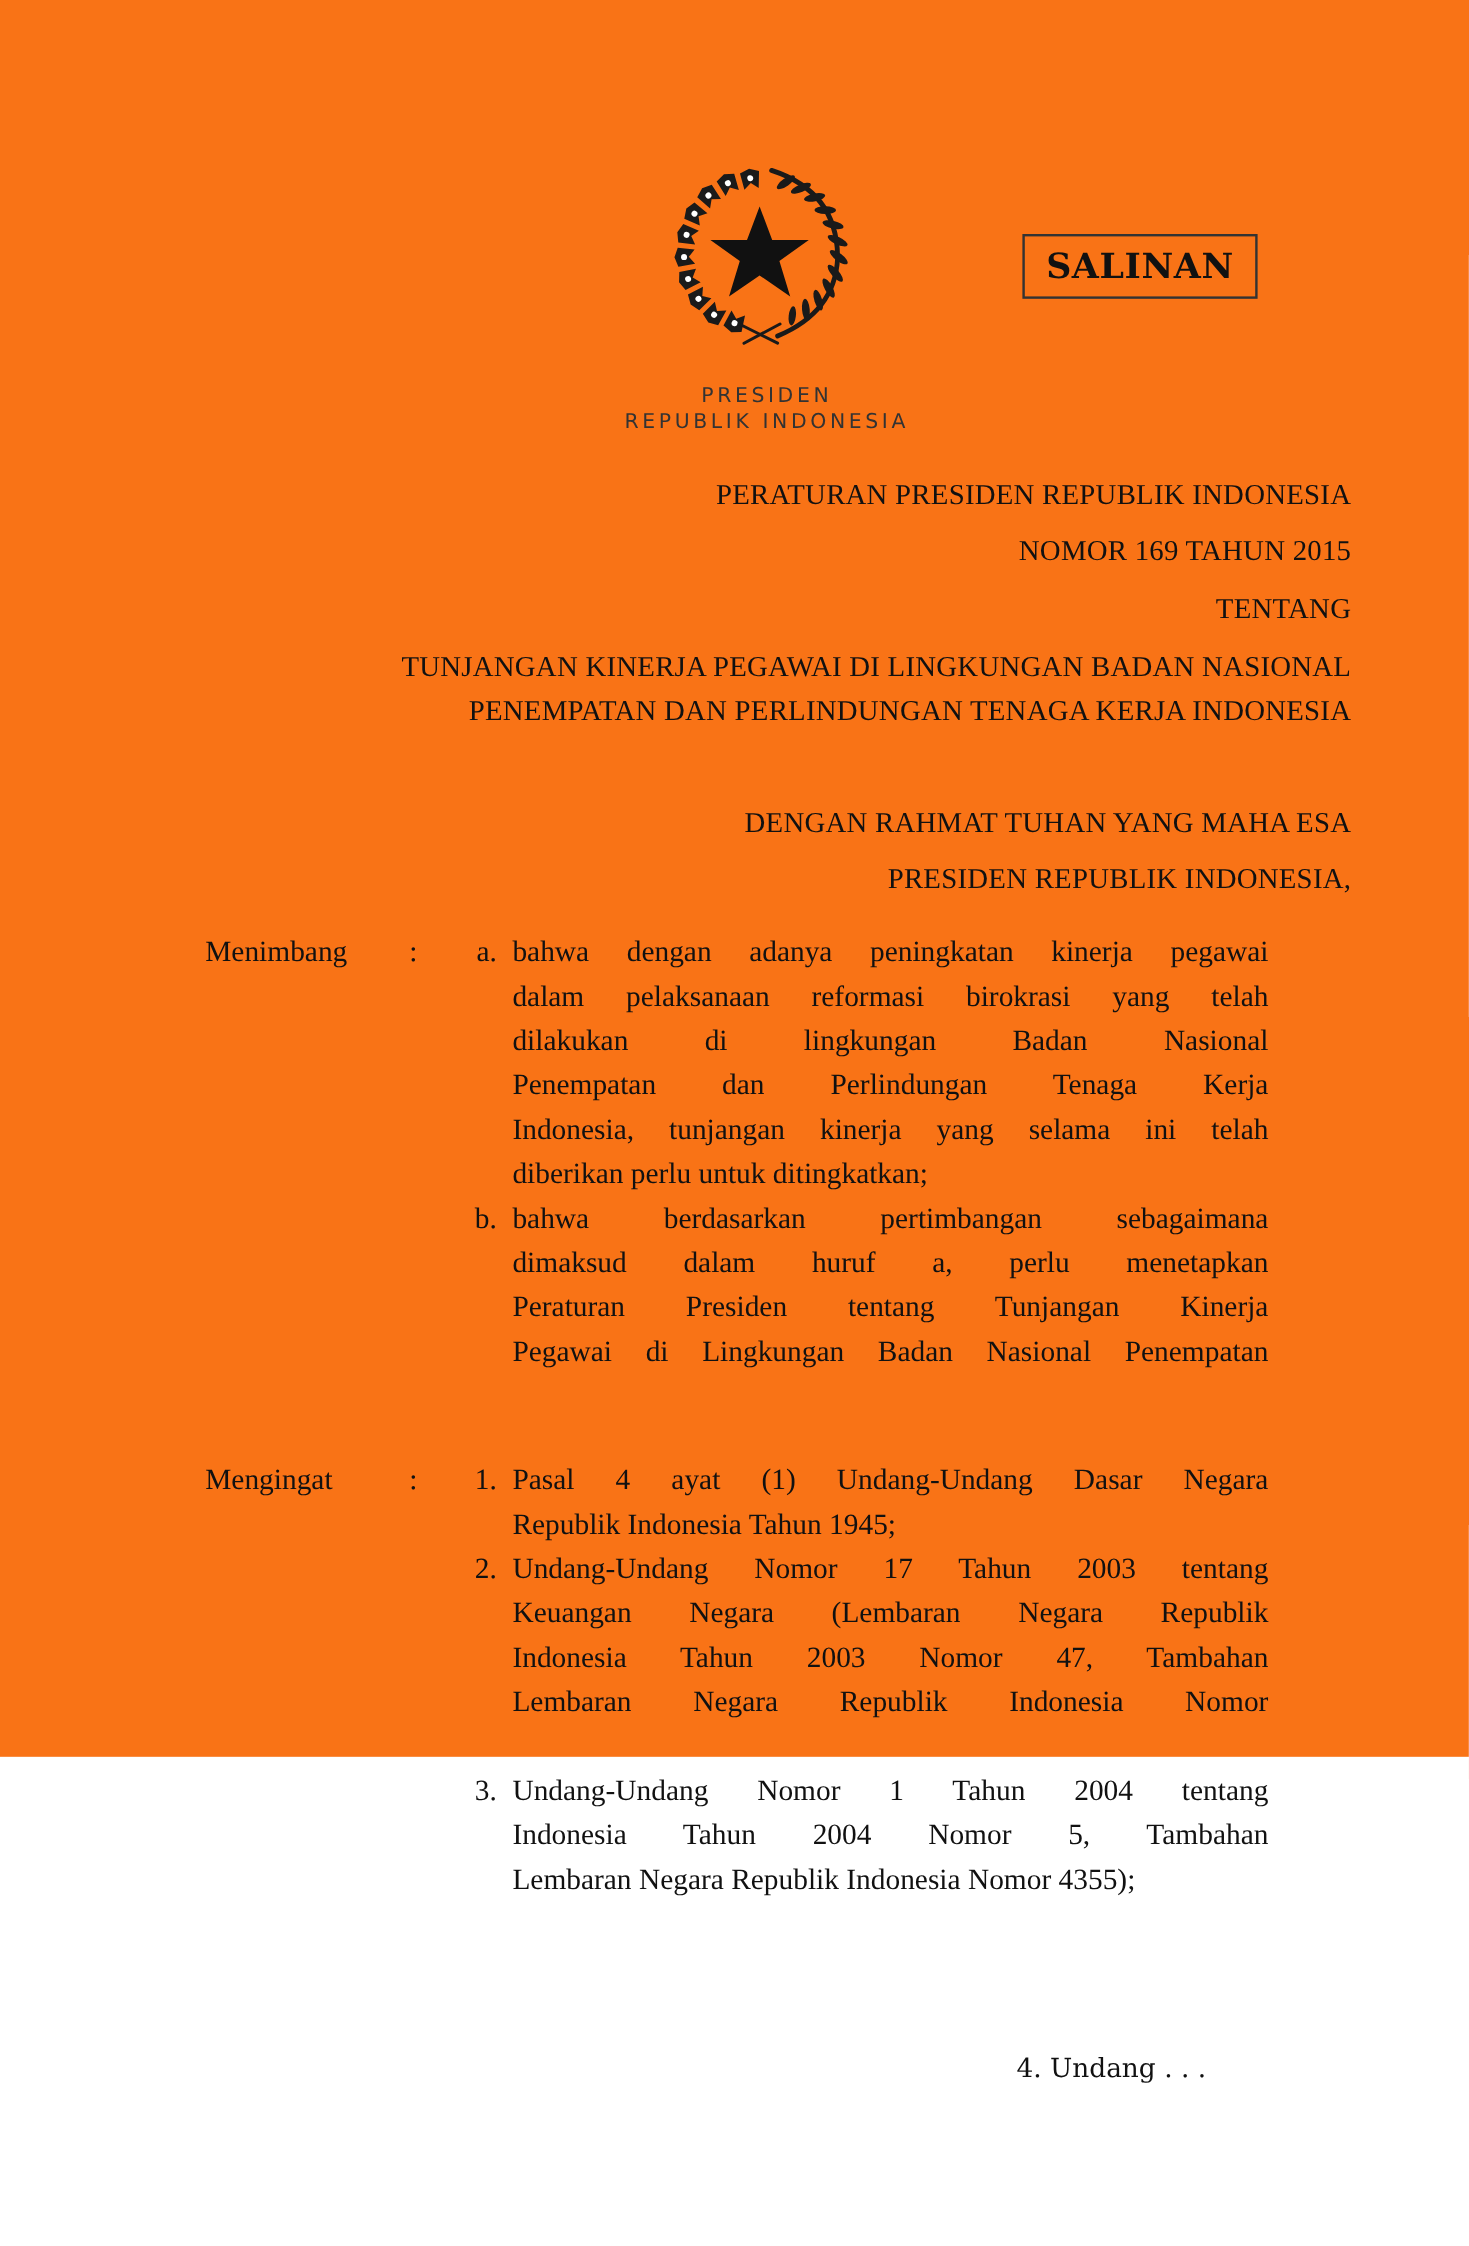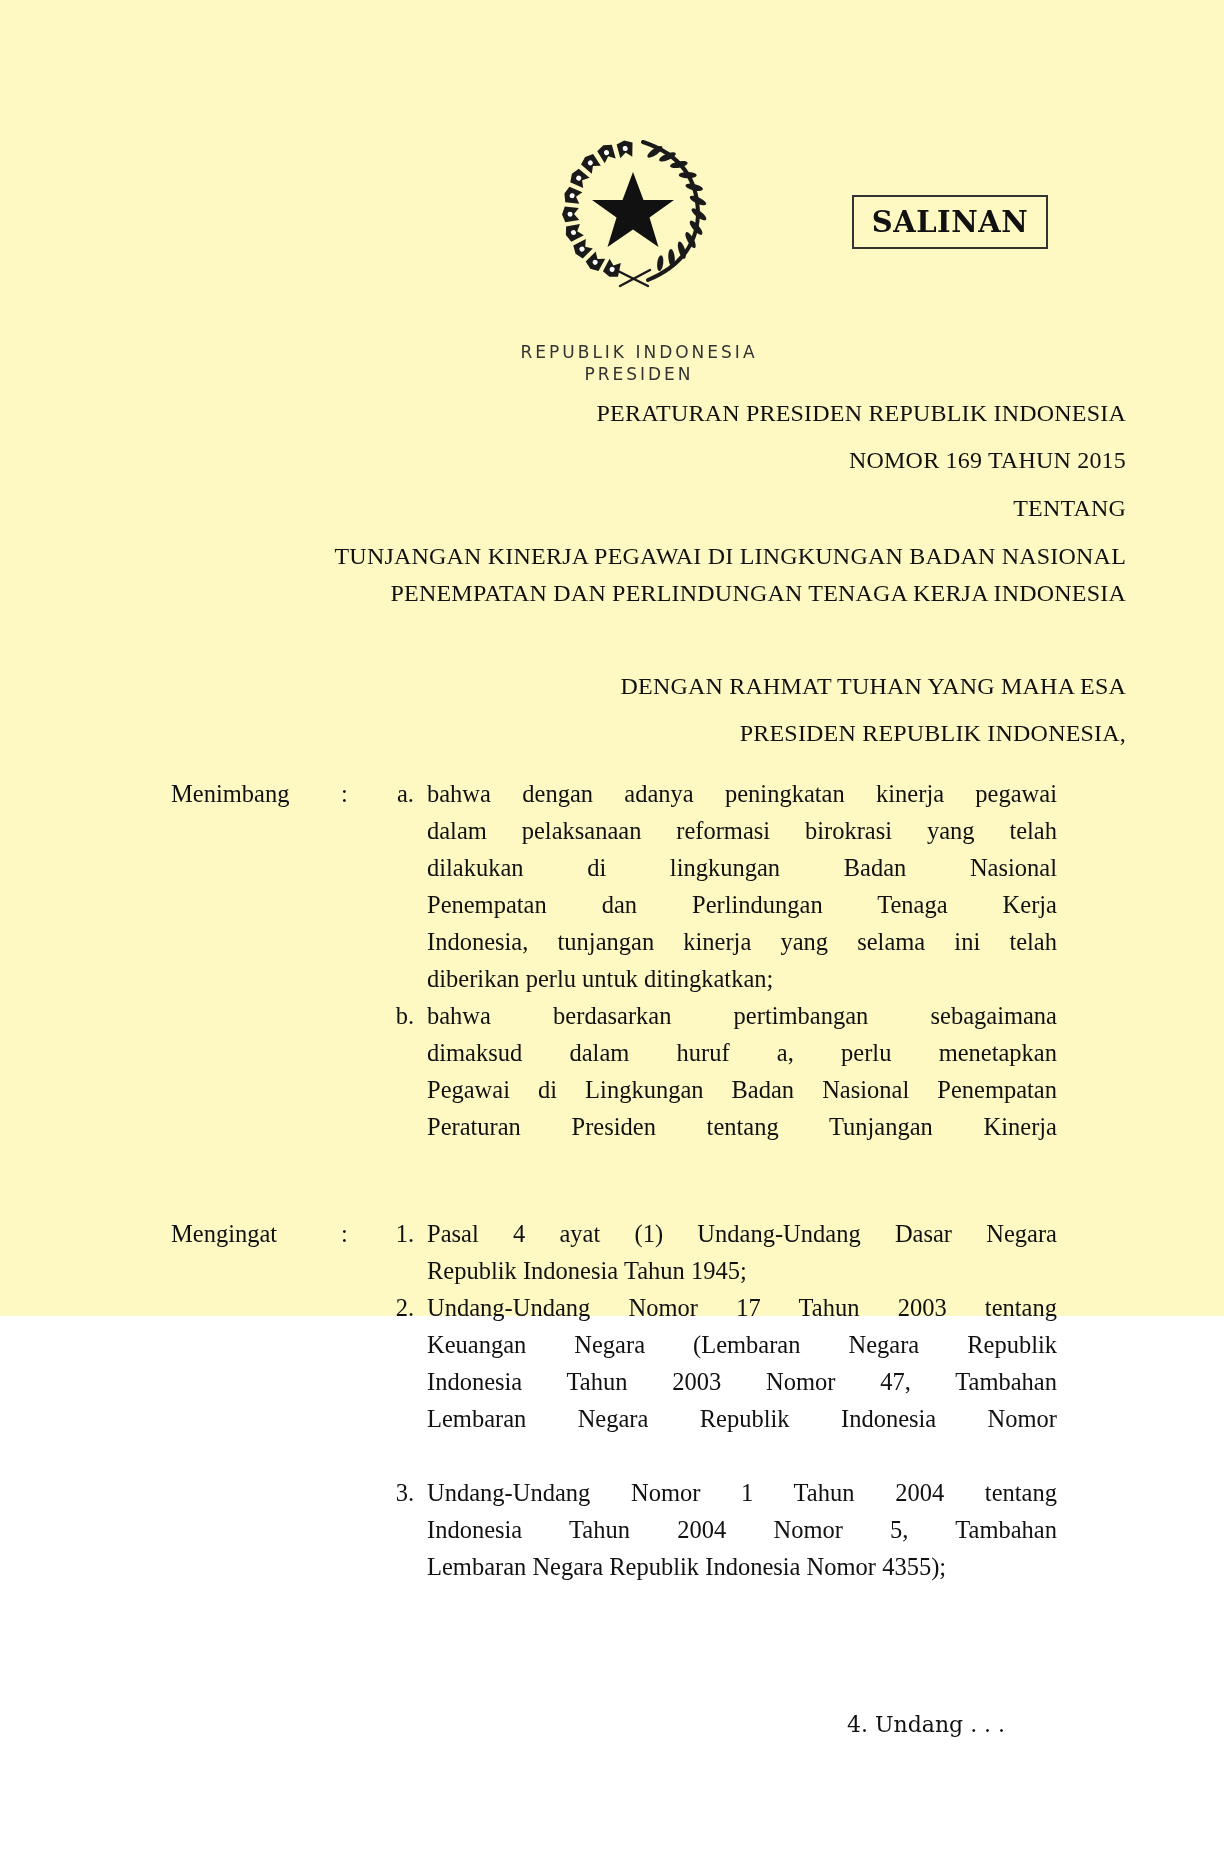--- a/index.html
+++ b/index.html
@@ -11,22 +11,22 @@
       width: 1224px;
       height: 1872px;
       position: relative;
       overflow: hidden;
       color: #111111;
       font-family: "DejaVu Serif", "Liberation Serif", serif;
     }
     .page {
       position: absolute;
       left: 0; top: 0;
-      width: 1224px; height: 1316px;
-      background: #fef9c3;
+      width: 1224px; height: 1464px;
+      background: #f97316;
     }
     .emblem {
       position: absolute;
       left: 548px;
       top: 130px;
       width: 170px;
       height: 160px;
     }
     .salinan {
       position: absolute;
@@ -49,21 +49,21 @@
       position: absolute;
       left: 439px;
       width: 400px;
       text-align: center;
       font-family: "DejaVu Sans", "Liberation Sans", sans-serif;
       font-size: 17px;
       letter-spacing: 3px;
       color: #333333;
       line-height: 1;
     }
-    .office.l1 { top: 322px; margin-top: 44px; }
+    .office.l1 { top: 322px; }
     .office.l2 { top: 344px; }
 
     .center-line {
       position: absolute;
       left: 100px;
       width: 1026px;
       text-align: right;
       font-family: "Liberation Serif", serif;
       font-size: 24px;
       line-height: 28px;
@@ -286,24 +286,24 @@
     <div class="item" style="top:222px;">
       <div class="item-marker">b.</div>
       <div class="item-text">
         <div class="ln">
             <span>bahwa berdasarkan pertimbangan sebagaimana</span>
           </div>
         <div class="ln">
             <span>dimaksud dalam huruf a, perlu menetapkan</span>
           </div>
         <div class="ln">
+            <span>Peraturan Presiden tentang Tunjangan Kinerja</span>
+          </div>
+        <div class="ln">
             <span>Pegawai di Lingkungan Badan Nasional Penempatan</span>
-          </div>
-        <div class="ln">
-            <span>Peraturan Presiden tentang Tunjangan Kinerja</span>
           </div>
       </div>
     </div>
   </div>
 
   <div class="section" style="top:1215px;">
     <div class="sec-label">Mengingat</div>
     <div class="sec-colon">:</div>
 
     <div class="item" style="top:0px;">

